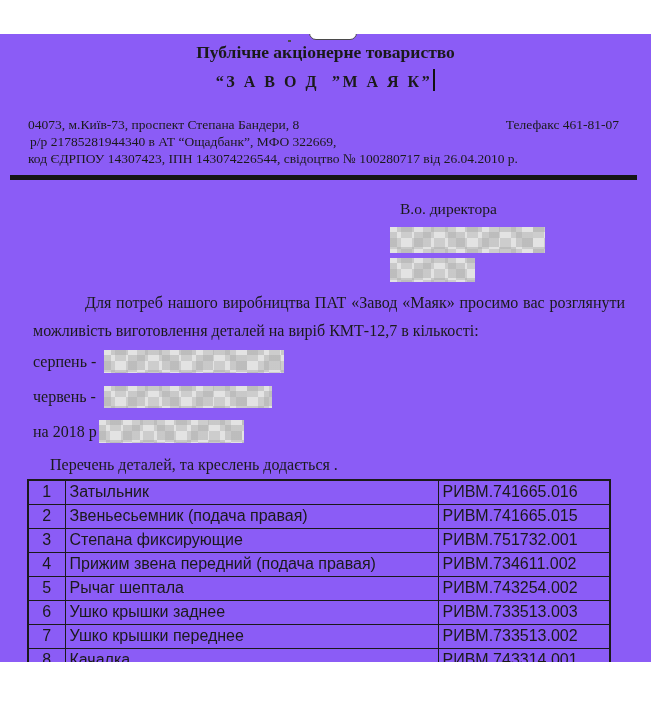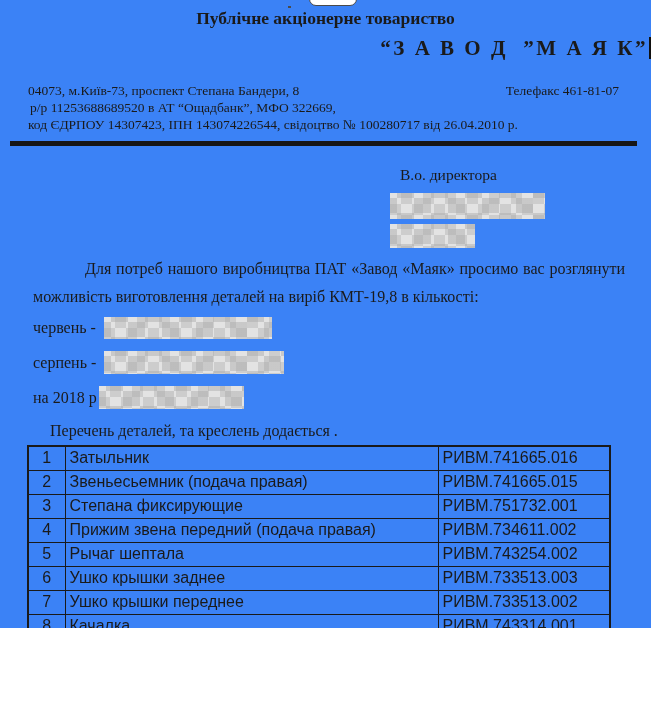--- a/index.html
+++ b/index.html
@@ -1,24 +1,25 @@
 <!DOCTYPE html>
 <html><head>
 <meta charset="utf-8">
 <style>
   * { box-sizing: border-box; }
   html, body { margin: 0; padding: 0; }
   .page {
     position: relative;
     width: 651px;
     height: 628px;
-    background: #3b82f6;
+    background: #8b5cf6;
     color: #1a1a1a;
     font-family: "Liberation Serif", serif;
     overflow: hidden;
+    margin-top: 34px;
   }
   
   .top-shape {
     position: absolute;
     left: 309px; top: -8px;
     width: 48px; height: 14px;
     border: 1.5px solid #4a4a4a;
     border-radius: 7px;
     background: #fff;
   }
@@ -31,22 +32,22 @@
   
   .title1 {
     padding-top: 7px;
     text-align: center;
     font-size: 17.5px;
     font-weight: bold;
     line-height: 23px;
   }
   .title2 {
     margin-top: 4px;
-    text-align: right;
-    font-size: 21px;
+    text-align: center;
+    font-size: 16px;
     font-weight: bold;
     letter-spacing: 2.5px;
     line-height: 28px;
     white-space: pre;
   }
   .caret {
     display: inline-block;
     width: 2px; height: 22px;
     background: #111;
     vertical-align: -4px;
@@ -143,44 +144,44 @@
   <div class="speck"></div>
 
   <div class="title1">Публічне акціонерне товариство</div>
   <div class="title2"><span>“З А В О Д  ”М А Я К”</span><span class="caret"></span></div>
 
   <div class="addr-block">
     <div class="addr-row1">
       <span>04073, м.Київ-73, проспект Степана Бандери, 8</span>
       <span>Телефакс 461-81-07</span>
     </div>
-    <div class="addr-line2">р/р 11253688689520 в АТ “Ощадбанк”, МФО 322669,</div>
+    <div class="addr-line2">р/р 21785281944340 в АТ “Ощадбанк”, МФО 322669,</div>
     <div class="addr-line3">код ЄДРПОУ 14307423,  ІПН 143074226544,  свідоцтво № 100280717 від 26.04.2010 р.</div>
   </div>
 
   <div class="double-rule"></div>
 
   <div class="recipient">
     <div class="recipient-title">В.о. директора</div>
     <div class="redacted redacted-1"></div>
     <div class="redacted redacted-2"></div>
   </div>
 
-  <div class="paragraph">Для потреб нашого виробництва ПАТ «Завод «Маяк» просимо вас розглянути можливість виготовлення деталей на виріб КМТ-19,8 в кількості:</div>
+  <div class="paragraph">Для потреб нашого виробництва ПАТ «Завод «Маяк» просимо вас розглянути можливість виготовлення деталей на виріб КМТ-12,7 в кількості:</div>
 
   <div class="months">
+    <div class="month-line">
+      <span>серпень -</span>
+      <span class="redacted red-august"></span>
+    </div>
     <div class="month-line">
       <span>червень -</span>
       <span class="redacted red-june"></span>
     </div>
     <div class="month-line">
-      <span>серпень -</span>
-      <span class="redacted red-august"></span>
-    </div>
-    <div class="month-line">
       <span>на 2018 р</span>
       <span class="redacted red-year"></span>
     </div>
   </div>
 
   <div class="attachment-note">Перечень деталей, та креслень додається .</div>
 
   <table class="parts">
     <tbody>
       <tr>

